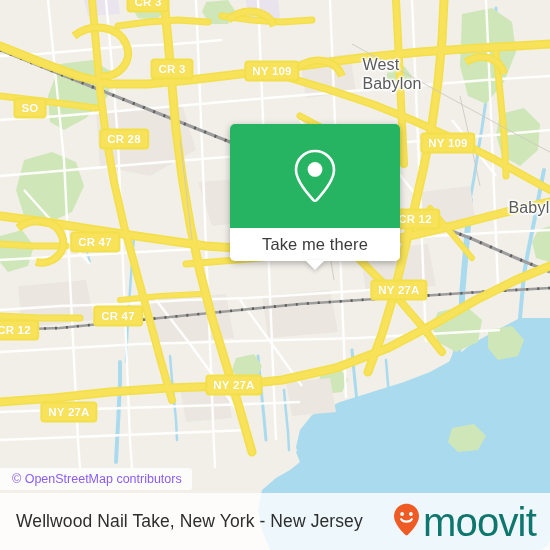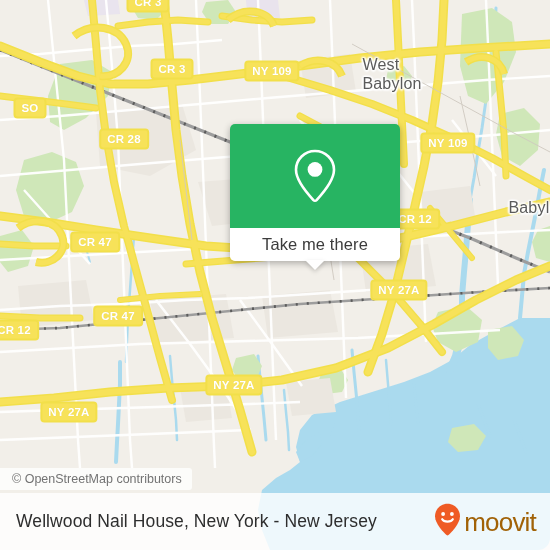--- a/index.html
+++ b/index.html
@@ -82,21 +82,21 @@
     border-right:10px solid transparent;
     border-top:10px solid #ffffff;
     filter:drop-shadow(0 2px 2px rgba(0,0,0,.18));
   }
 
   
   #attribution{
     position:absolute;
     left:0;top:468px;
     background:rgba(255,255,255,.78);
-    color:#737373;
+    color:#8b5cf6;
     font-size:12.5px;
     padding:4px 10px 4px 12px;
     border-radius:0 3px 3px 0;
     z-index:30;
     white-space:nowrap;
   }
 
   
   #footer{
     position:absolute;
@@ -111,22 +111,22 @@
     margin-left:16px;
     letter-spacing:.1px;
     white-space:nowrap;
   }
   #brand{
     position:absolute;right:14px;top:50%;
     transform:translateY(-50%);
     display:flex;align-items:center;gap:3px;
   }
   #brand-wordmark{
-    color:#a16207;
-    font-size:26px;
+    color:#0f766e;
+    font-size:40px;
     letter-spacing:-.8px;
     line-height:30px;
     font-weight:normal;
   }
 </style>
 </head>
 <body>
 
 <div id="page">
 
@@ -353,21 +353,21 @@
       <span>Take me there</span>
     </div>
     <div id="callout-tail"></div>
   </div>
 
   <div id="attribution">
     <span>© OpenStreetMap contributors</span>
   </div>
 
   <div id="footer">
-    <div id="footer-title">Wellwood Nail House, New York - New Jersey</div>
+    <div id="footer-title">Wellwood Nail Take, New York - New Jersey</div>
     <div id="brand">
       <span>
         <svg width="27" height="34" viewBox="0 0 27 34" xmlns="http://www.w3.org/2000/svg">
           <path d="M13.5 0.8 C6.6 0.8 1 6.4 1 13.3 C1 20.9 10.2 29.9 12.5 32.1 C13.1 32.6 13.9 32.6 14.5 32.1 C16.8 29.9 26 20.9 26 13.3 C26 6.4 20.4 0.8 13.5 0.8 Z" fill="#ef5b25"></path>
           <circle cx="9.1" cy="11" r="1.9" fill="#ffffff"></circle>
           <circle cx="17.9" cy="11" r="1.9" fill="#ffffff"></circle>
           <path d="M8.2 16.2 C9.9 19.4 17.1 19.4 18.8 16.2" fill="none" stroke="#ffffff" stroke-width="2.2" stroke-linecap="round"></path>
         </svg>
       </span>
       <span id="brand-wordmark">moovit</span>

